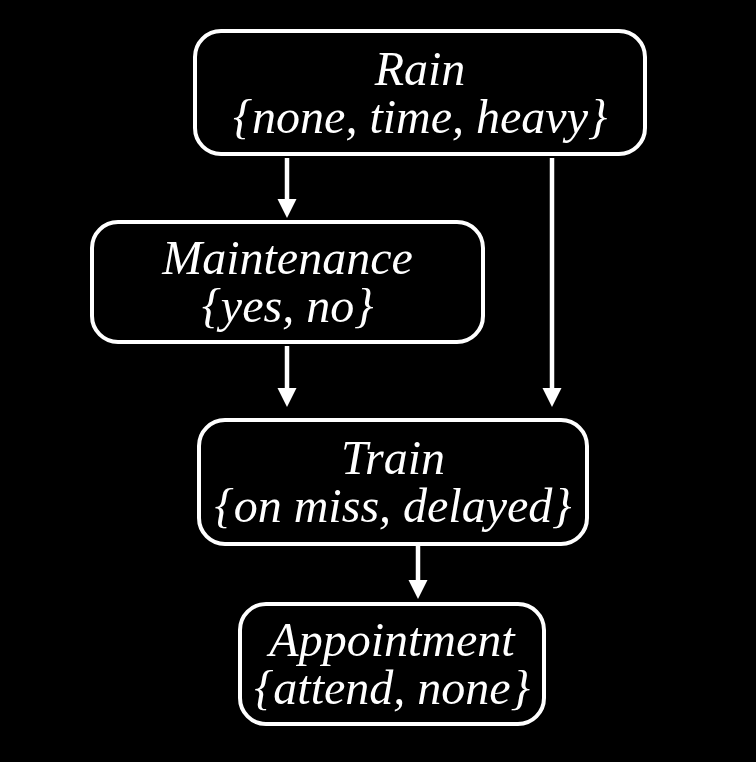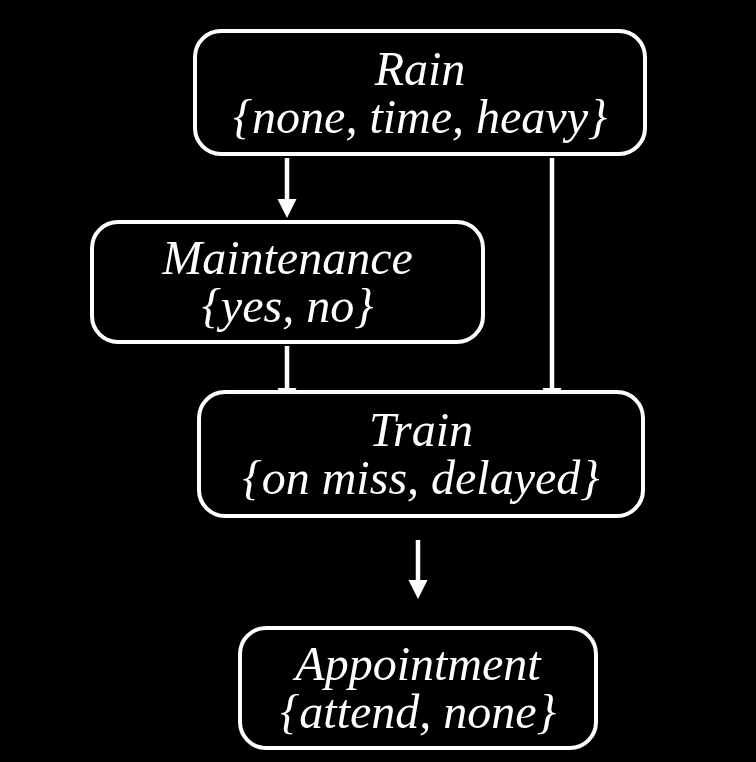--- a/index.html
+++ b/index.html
@@ -27,22 +27,22 @@
     color: #ffffff;
     font-style: italic;
     font-size: 48px;
     line-height: 48px;
     text-align: center;
     display: flex; flex-direction: column;
     align-items: center; justify-content: center;
   }
   .node-rain        { left: 193px; top:  29px; width: 454px; height: 127px; }
   .node-maintenance { left:  90px; top: 220px; width: 395px; height: 124px; }
-  .node-train       { left: 197px; top: 390px; width: 448px; height: 128px; }
-  .node-appointment { left: 238px; top: 602px; width: 360px; height: 124px; margin-top: 24px; }
+  .node-train       { left: 197px; top: 418px; width: 392px; height: 128px; }
+  .node-appointment { left: 238px; top: 602px; width: 308px; height: 124px; }
 </style>
 </head>
 <body>
 
 <div class="canvas">
 
   <svg class="edges" viewBox="0 0 756 762" aria-hidden="true">
     <g>
       <line x1="287" y1="158" x2="287" y2="201"></line>
       <polygon points="287,218 277.5,199 296.5,199"></polygon>

